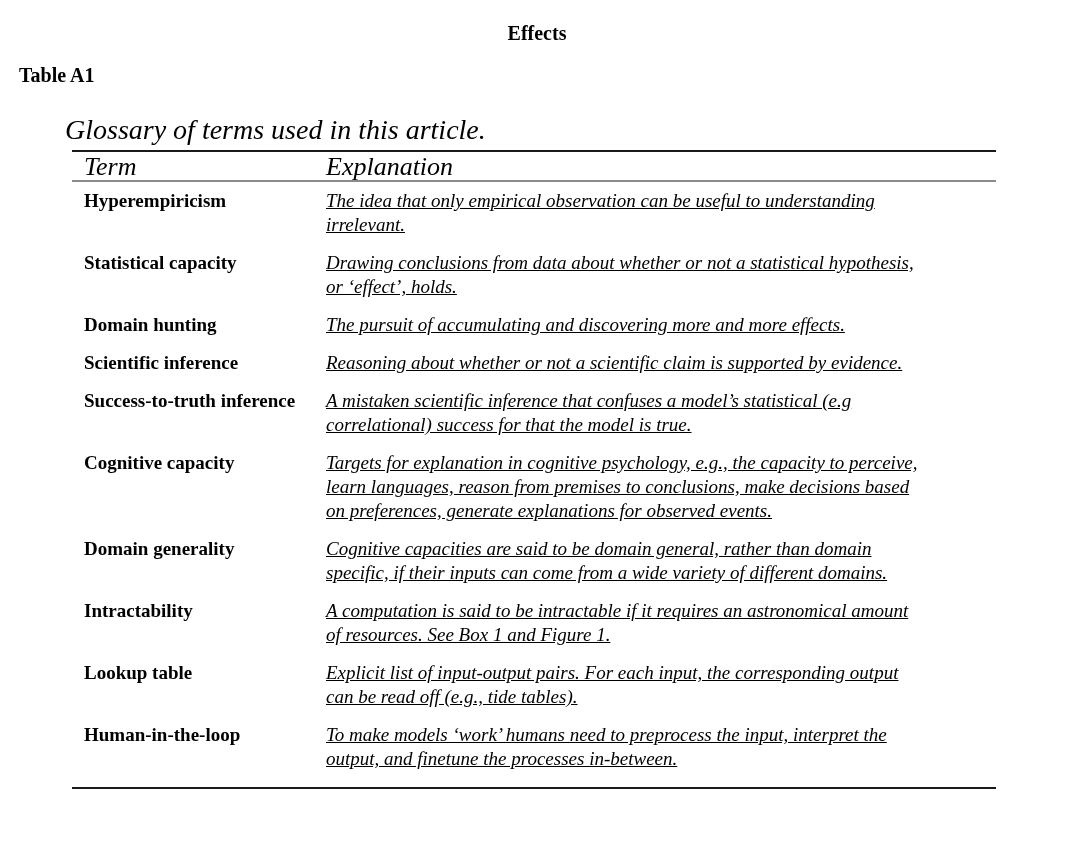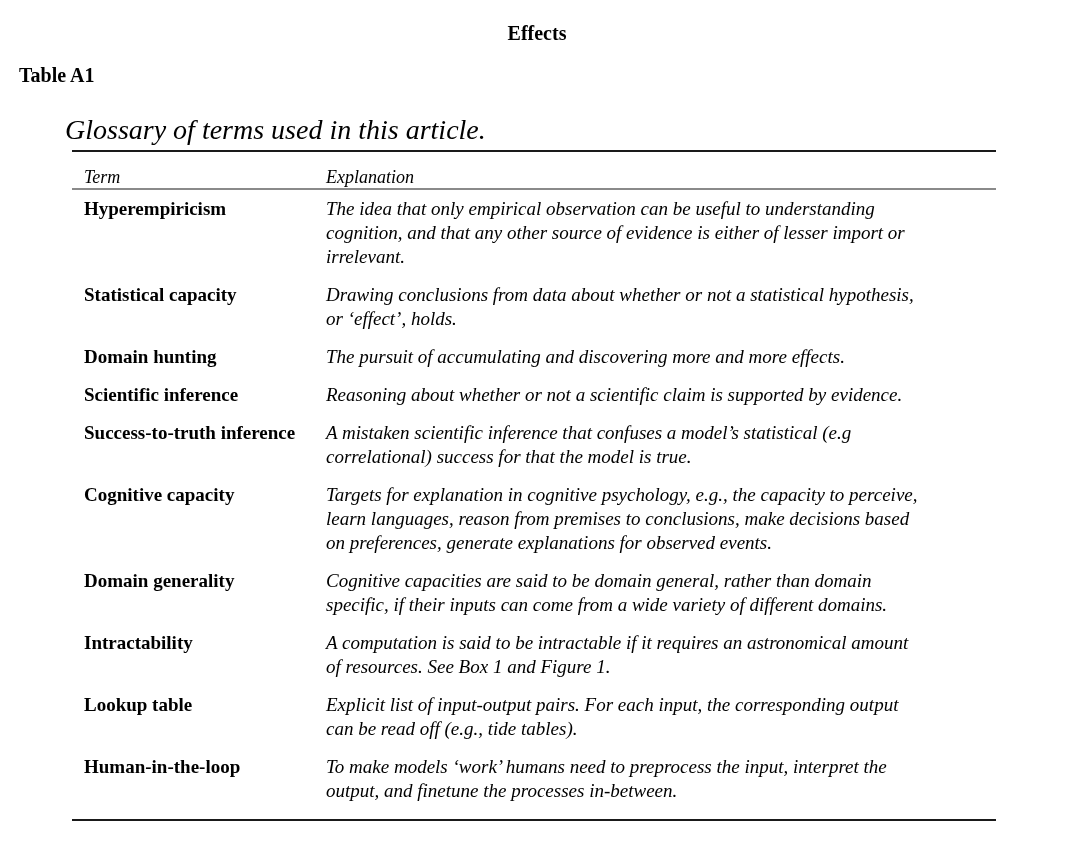--- a/index.html
+++ b/index.html
@@ -53,24 +53,24 @@
       height: 0;
       border-top: 2px solid #8a8a8a;
     }
     .rule-bottom {
       height: 0;
       border-top: 2px solid #1a1a1a;
       margin-top: 6px;
     }
     .header-row {
       display: flex;
-      height: 36px;
-      align-items: flex-end;
+      height: 28px;
+      align-items: flex-start;
       font-style: italic;
-      font-size: 18px;
+      font-size: 26px;
     }
     .col-term {
       width: 254px;
       padding-left: 12px;
       box-sizing: border-box;
       flex: none;
     }
     .col-expl {
       flex: 1;
     }
@@ -88,20 +88,21 @@
     }
     .row .col-term {
       font-weight: bold;
     }
     .row .col-expl {
       font-style: italic;
     }
     .line {
       display: block;
       white-space: nowrap;
+      text-decoration: underline;
     }
   </style>
 </head>
 <body>
 
 <div class="appendix-heading">Effects</div>
 <div class="table-label">Table A1</div>
 <div class="table-caption">Glossary of terms used in this article.</div>
 
 <div class="glossary">
@@ -110,21 +111,20 @@
     <div class="col-term">Term</div>
     <div class="col-expl">Explanation</div>
   </div>
   <div class="rule-mid"></div>
 
   <div class="rows" id="rows">
     <div class="row">
       <div class="col-term">Hyperempiricism</div>
       <div class="col-expl">
         <span class="line">The idea that only empirical observation can be useful to understanding</span>
-        <span class="line">cognition, and that any other source of evidence is either of lesser import or</span>
         <span class="line">irrelevant.</span>
       </div>
     </div>
     <div class="row">
       <div class="col-term">Statistical capacity</div>
       <div class="col-expl">
         <span class="line">Drawing conclusions from data about whether or not a statistical hypothesis,</span>
         <span class="line">or ‘effect’, holds.</span>
       </div>
     </div>

